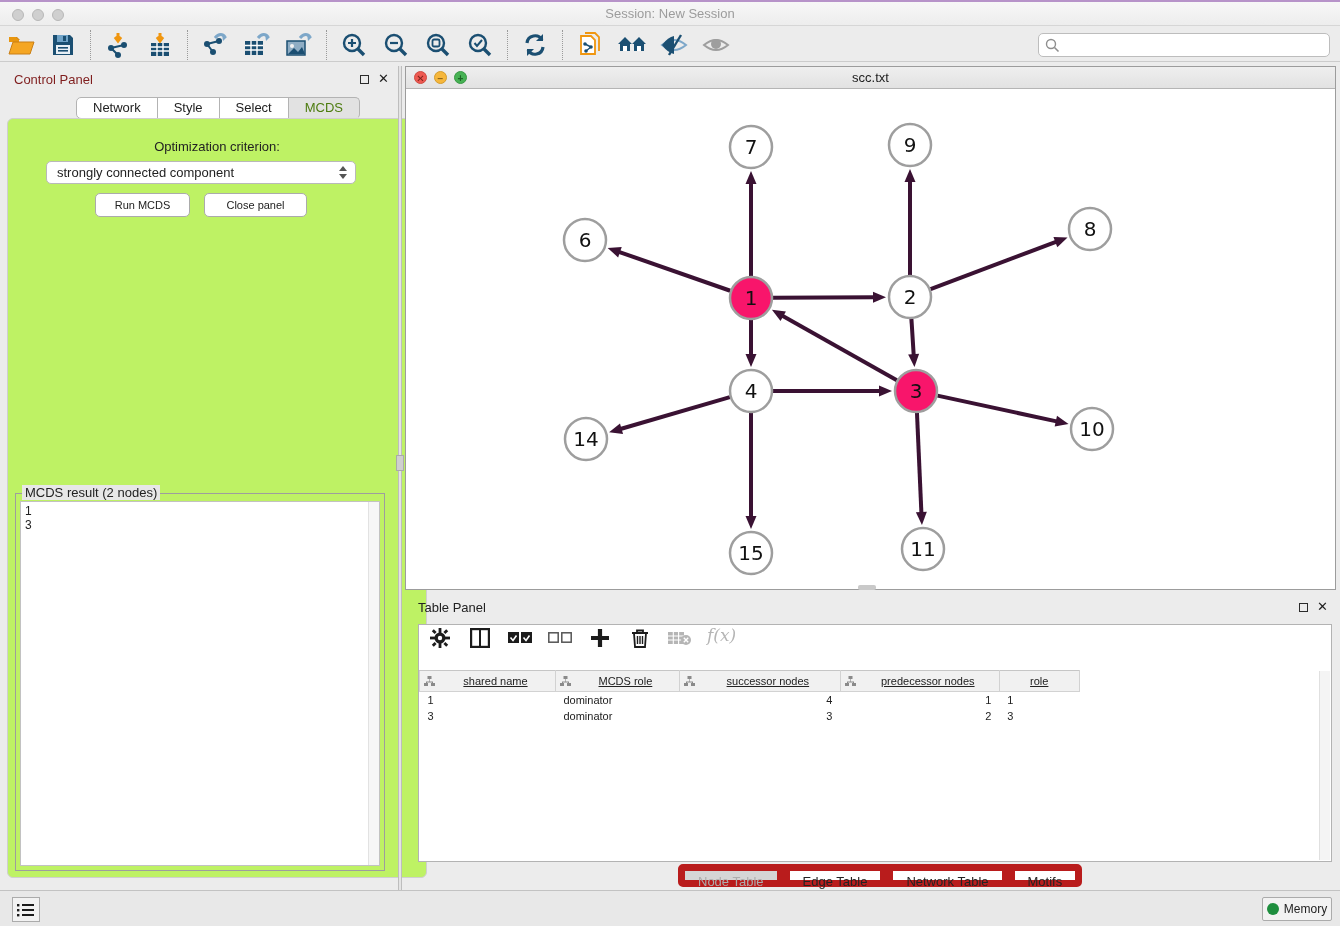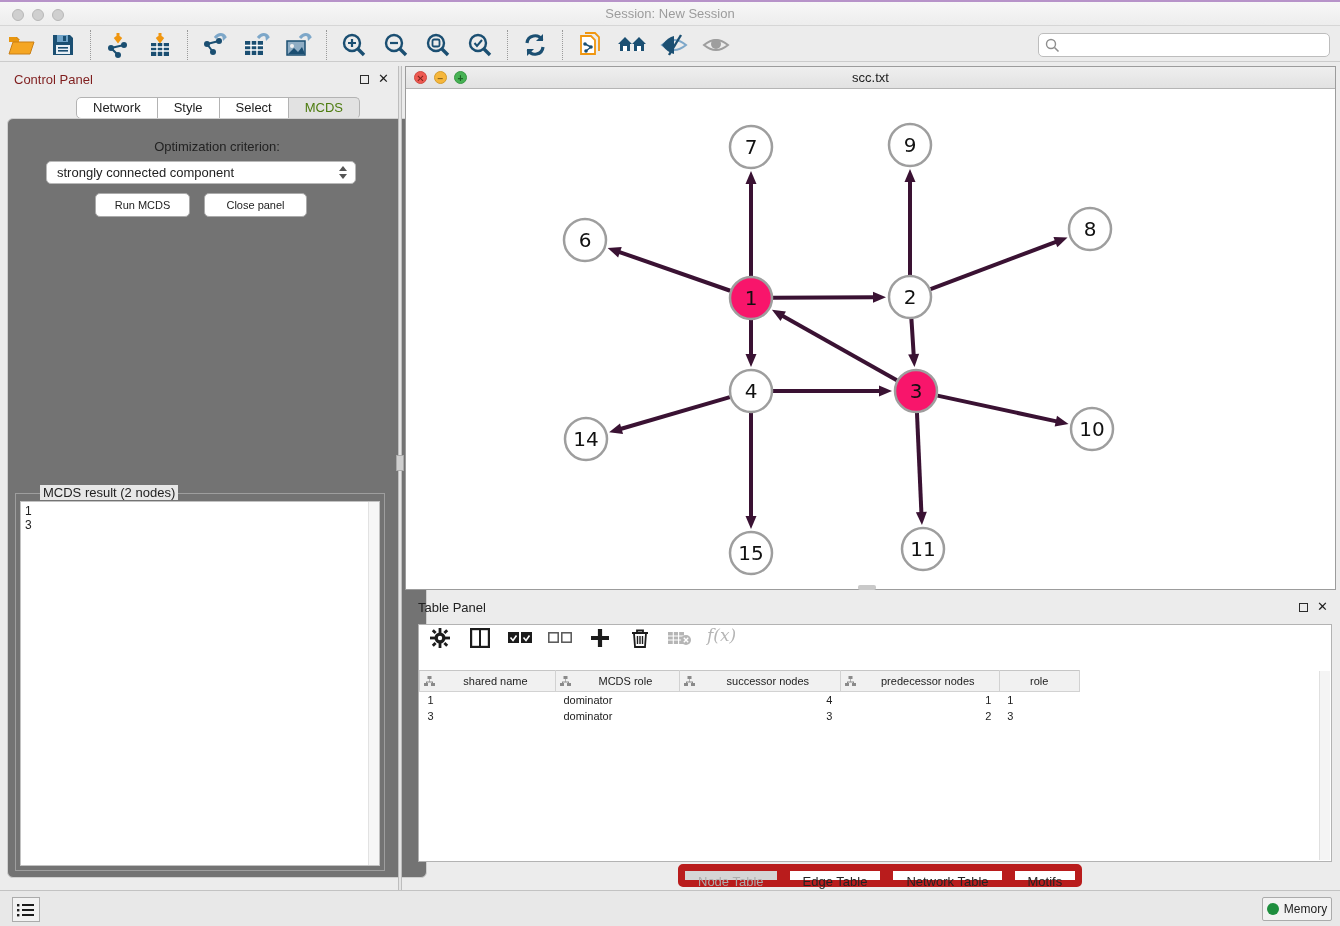--- a/index.html
+++ b/index.html
@@ -22,33 +22,33 @@
   .win-icons { display:flex; gap:9px; align-items:center; }
   .float-ico { width:9px; height:9px; border:1.5px solid #2b2b2b; display:inline-block; }
   .close-ico { font-weight:bold; font-size:13px; color:#1c1c1c; line-height:10px; }
 
   #cp-tabs { left:76px; top:97px; display:flex; }
   .cp-tab { height:22px; padding:0 16px; border:1px solid #b3b3b3; background:#fff; font-size:13px; line-height:20px; margin-left:-1px; }
   .cp-tab:first-child { border-top-left-radius:5px; border-bottom-left-radius:5px; margin-left:0; }
   .cp-tab:last-child { border-top-right-radius:5px; border-bottom-right-radius:5px; }
   .cp-tab.active { background:#e2e2e2; color:#4d7c0f; border-bottom-color:#e2e2e2; }
 
-  #cp-body { left:7px; top:118px; width:420px; height:760px; background:#737373; border:1px solid #cfcfcf; border-radius:6px; }
+  #cp-body { left:7px; top:118px; width:420px; height:760px; background:#bef264; border:1px solid #cfcfcf; border-radius:6px; }
   #opt-label { width:100%; text-align:center; top:20px; position:absolute; font-size:13px; }
   #criterion { position:absolute; left:38px; top:42px; width:310px; height:23px; background:#fff; border:1px solid #b9b9b9; border-radius:5px; font-size:13px; line-height:21px; padding-left:10px; }
   .spin { position:absolute; right:7px; top:4px; width:9px; }
   .spin div { width:0; height:0; border-left:4.5px solid transparent; border-right:4.5px solid transparent; }
   .spin .up { border-bottom:5px solid #555; margin-bottom:3px; }
   .spin .dn { border-top:5px solid #555; }
   .cp-btn { position:absolute; top:74px; height:24px; background:#fff; border:1px solid #ababab; border-radius:5px; font-size:11px; text-align:center; line-height:22px; }
   #run-btn { left:87px; width:95px; }
   #closep-btn { left:196px; width:103px; }
 
   #result-box { position:absolute; left:7px; top:374px; width:370px; height:378px; border:1px solid #9e9e9e; }
-  #result-legend { position:absolute; left:24px; top:-9px; background:#e7e7e7; padding:0 3px; font-size:13px; }
+  #result-legend { position:absolute; left:6px; top:-9px; background:#e7e7e7; padding:0 3px; font-size:13px; }
   #result-text { position:absolute; left:4px; top:7px; right:4px; bottom:4px; background:#fff; border:1px solid #c2c2c2; font-family:"Liberation Sans","DejaVu Sans",sans-serif; font-size:12px; padding:2px 4px; white-space:pre; overflow:hidden; }
   #result-scroll { position:absolute; right:5px; top:8px; width:11px; bottom:5px; background:#f6f6f6; border-left:1px solid #e2e2e2; }
 
   
   #splitter { left:398px; top:66px; width:4px; height:824px; background:#e4e4e4; border-left:1px solid #bdbdbd; border-right:1px solid #bdbdbd; }
   #splitter-handle { left:396px; top:455px; width:8px; height:16px; background:#cfcfcf; border:1px solid #aaa; }
 
   
   #net-window { left:405px; top:66px; width:931px; height:524px; border:1px solid #9c9c9c; background:#fff; }
   #net-titlebar { height:22px; background:linear-gradient(#efefef,#e2e2e2); border-bottom:1px solid #b5b5b5; position:relative; }
@@ -62,21 +62,21 @@
 
   
   #tp-header-title { left:418px; top:600px; font-size:13px; }
   #tp-icons { right:12px; top:602px; position:absolute; }
   #tp-body { left:418px; top:624px; width:914px; height:238px; background:#fff; border:1px solid #b3b3b3; }
   #tp-toolbar { height:45px; display:flex; align-items:flex-start; padding-left:8px; gap:14px; }
   .tp-ico { display:flex; align-items:center; justify-content:center; width:26px; height:26px; }
   #fx-label { font-family:"DejaVu Serif","Liberation Serif",serif; font-style:italic; font-size:17px; color:#b5b5b5; }
 
   #node-table { border-collapse:collapse; table-layout:fixed; font-size:11px; }
-  #node-table th { background:#f1f1f1; border:1px solid #d2d2d2; border-top:1px solid #c6c6c6; font-weight:normal; height:21px; padding:0 4px; white-space:nowrap; overflow:hidden; }
+  #node-table th { background:#f1f1f1; border:1px solid #d2d2d2; border-top:1px solid #c6c6c6; font-weight:normal; height:21px; padding:0 4px; white-space:nowrap; overflow:hidden;text-decoration:underline; }
   #node-table th .hwrap { display:flex; align-items:center; justify-content:center; gap:5px; }
   #node-table th .hwrap.withicon { justify-content:flex-start; }
   #node-table th .htext { flex:1; text-align:center; }
   #node-table td { height:16px; padding:0 8px; white-space:nowrap; overflow:hidden; border:none; }
   #table-scroll { position:absolute; right:1px; top:46px; width:11px; bottom:1px; background:#f4f4f4; border-left:1px solid #e0e0e0; }
 
   #bottom-tabs { left:678px; top:864px; display:flex; }
   .b-tab { height:23px; padding:0 13px; border:7px solid #b91c1c; background:#fff; font-size:13px; line-height:21px; margin-left:-1px; font-weight:normal; }
   .b-tab:first-child { border-top-left-radius:5px; border-bottom-left-radius:5px; margin-left:0; }
   .b-tab:last-child { border-top-right-radius:5px; border-bottom-right-radius:5px;text-align:center; }

